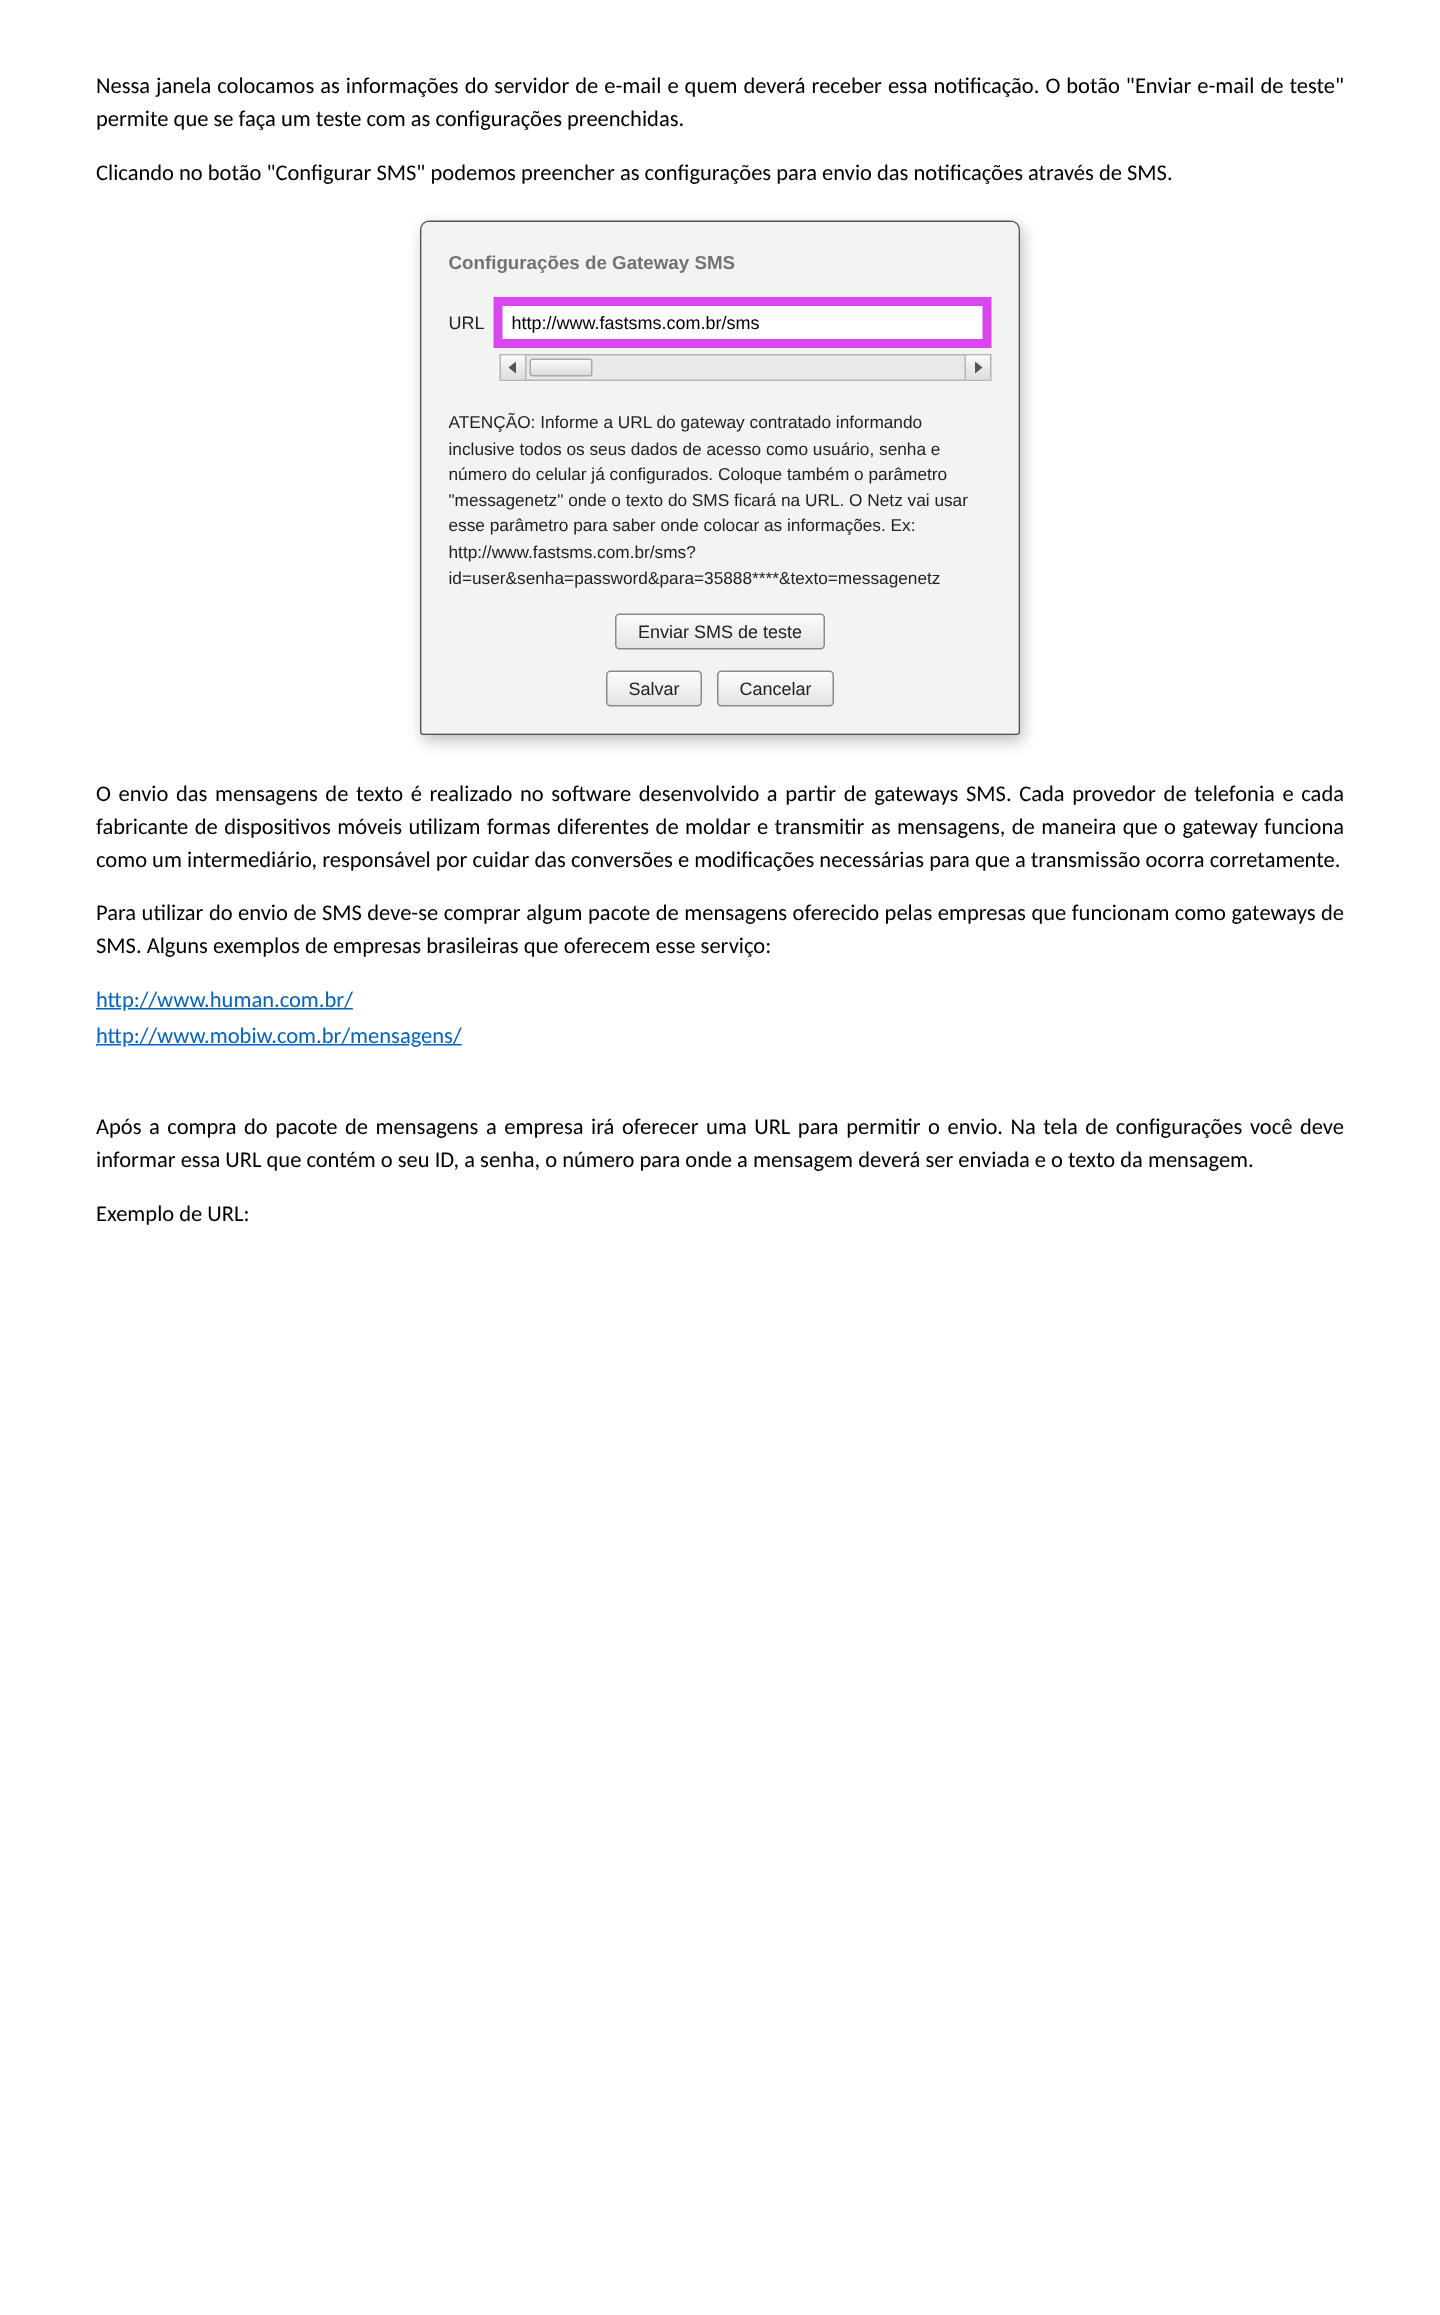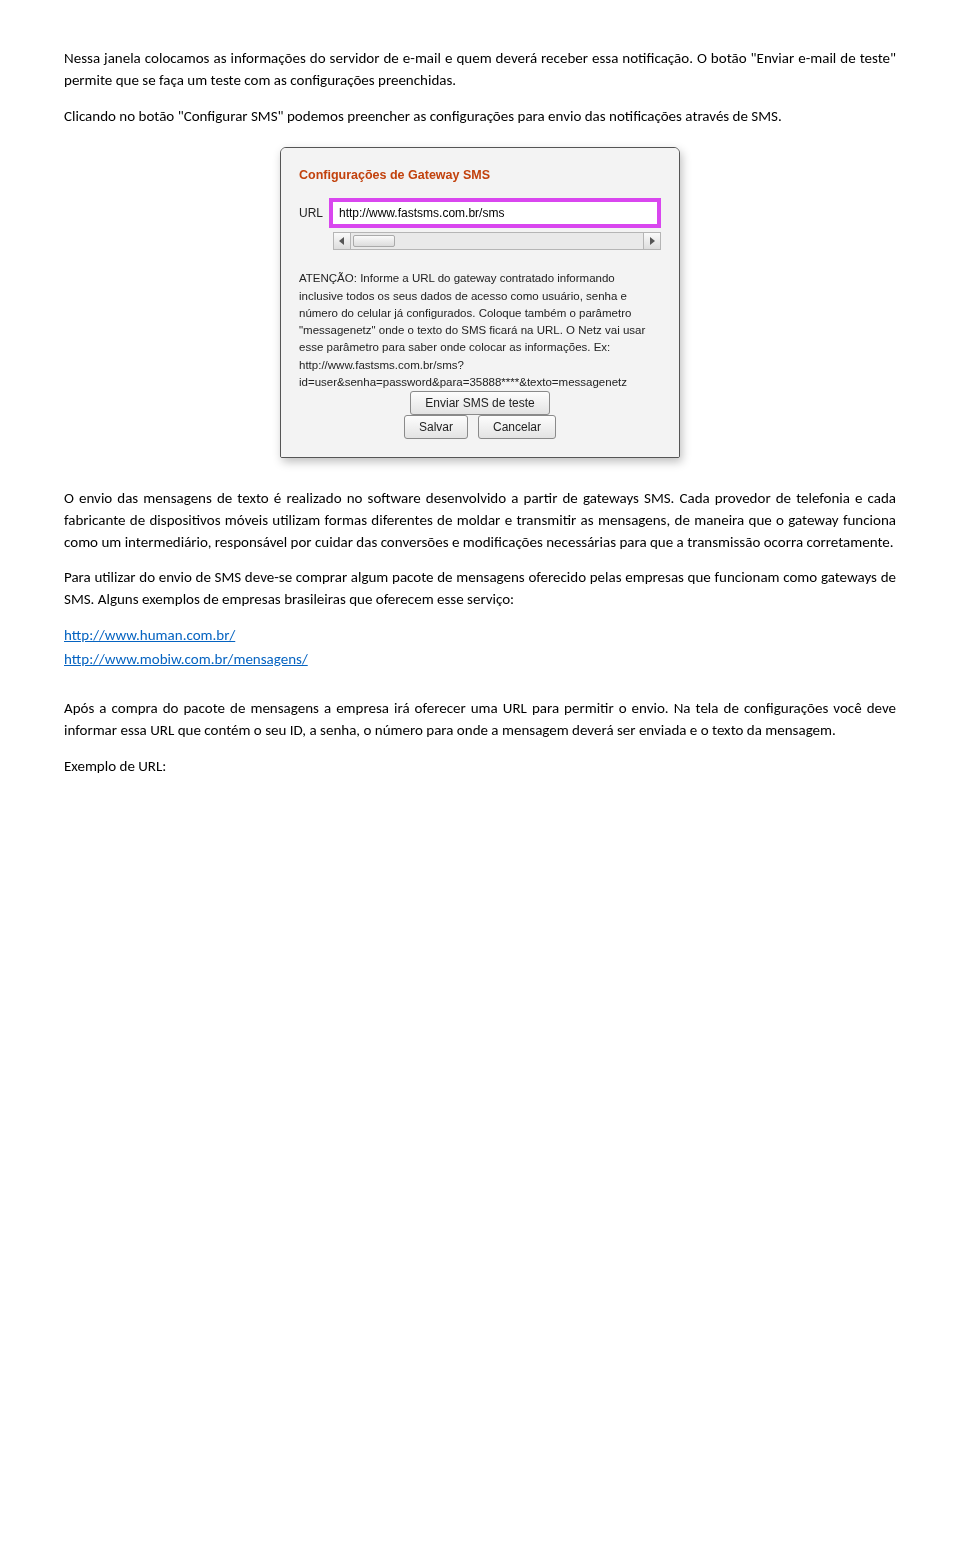--- a/index.html
+++ b/index.html
@@ -68,27 +68,27 @@
     color: #fff;
   }
   .dlg-body {
     background: #f3f3f3;
     padding: 14px 18px 18px 18px;
   }
   .dlg-body h4 {
     margin: 4px 0 14px 0;
     font-weight: bold;
     font-size: 12.5px;
-    color: #c2410c;
+    color: #737373;
   }
   .url-row { display: flex; align-items: center; gap: 6px; }
   .url-row label { font-size: 12px; color: #222; }
   .url-input {
     flex: 1;
-    border: 4px solid #d946ef;
+    border: 6px solid #d946ef;
     background: #fff;
     height: 22px;
     padding: 0 6px;
     font-size: 12px;
     font-family: Tahoma, Arial, sans-serif;
   }
   .hscroll {
     margin: 4px 0 0 34px;
     height: 16px;
     border: 1px solid #b5b5b5;
@@ -110,21 +110,21 @@
     background: linear-gradient(#fafafa, #dcdcdc);
     border:1px solid #aaa; border-radius:2px;
   }
   .warn {
     margin-top: 20px;
     font-size: 11.5px;
     color: #222;
     line-height: 1.5;
   }
   .btnrow {
-    display:flex; justify-content:center; gap:10px; margin-top:0;
+    display:flex; justify-content:center; gap:10px; margin-top:14px;
   }
   .btn {
     border: 1px solid #8a8a8a;
     border-radius: 3px;
     background: linear-gradient(#fdfdfd, #e3e3e3);
     padding: 4px 14px;
     font-size: 12px;
     color: #222;
     font-family: Tahoma, Arial, sans-serif;
   }
@@ -171,14 +171,14 @@
 </div>
 
 <p>O envio das mensagens de texto é realizado no software desenvolvido a partir de gateways SMS. Cada provedor de telefonia e cada fabricante de dispositivos móveis utilizam formas diferentes de moldar e transmitir as mensagens, de maneira que o gateway funciona como um intermediário, responsável por cuidar das conversões e modificações necessárias para que a transmissão ocorra corretamente.</p>
 <p>Para utilizar do envio de SMS deve-se comprar algum pacote de mensagens oferecido pelas empresas que funcionam como gateways de SMS. Alguns exemplos de empresas brasileiras que oferecem esse serviço:</p>
 
 <div class="links">
   <p><a href="#">http://www.human.com.br/</a></p>
   <p><a href="#">http://www.mobiw.com.br/mensagens/</a></p>
 </div>
 
-<p style="margin-top:28px">Após a compra do pacote de mensagens a empresa irá oferecer uma URL para permitir o envio. Na tela de configurações você deve informar essa URL que contém o seu ID, a senha, o número para onde a mensagem deverá ser enviada e o texto da mensagem.</p>
+<p style="margin-top:40px">Após a compra do pacote de mensagens a empresa irá oferecer uma URL para permitir o envio. Na tela de configurações você deve informar essa URL que contém o seu ID, a senha, o número para onde a mensagem deverá ser enviada e o texto da mensagem.</p>
 <p>Exemplo de URL:</p>
 
 </body></html>

